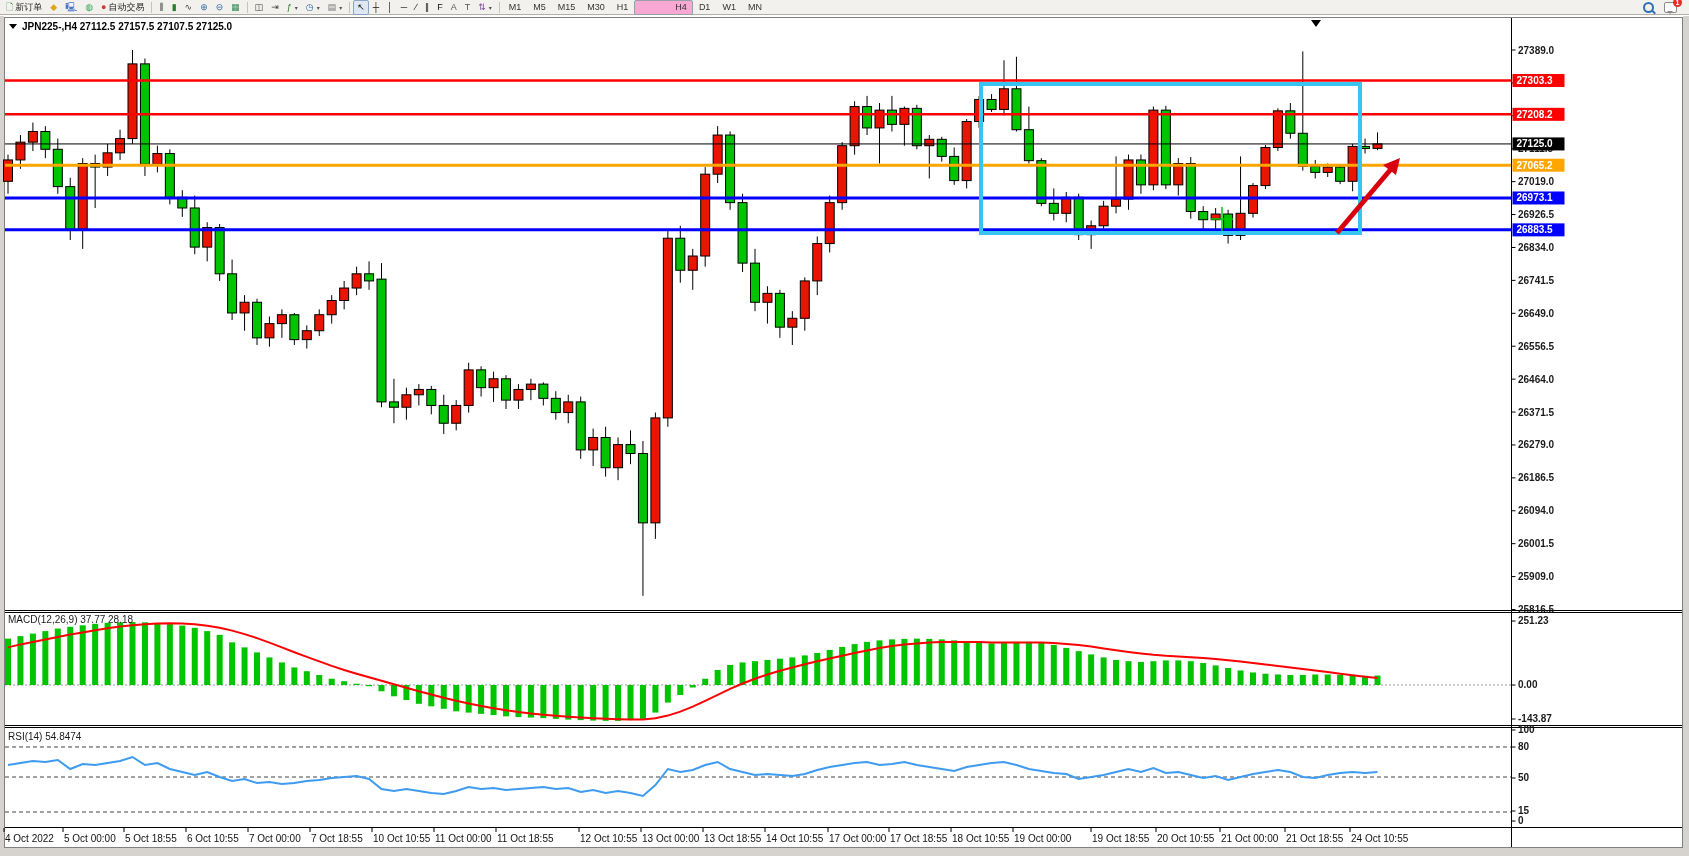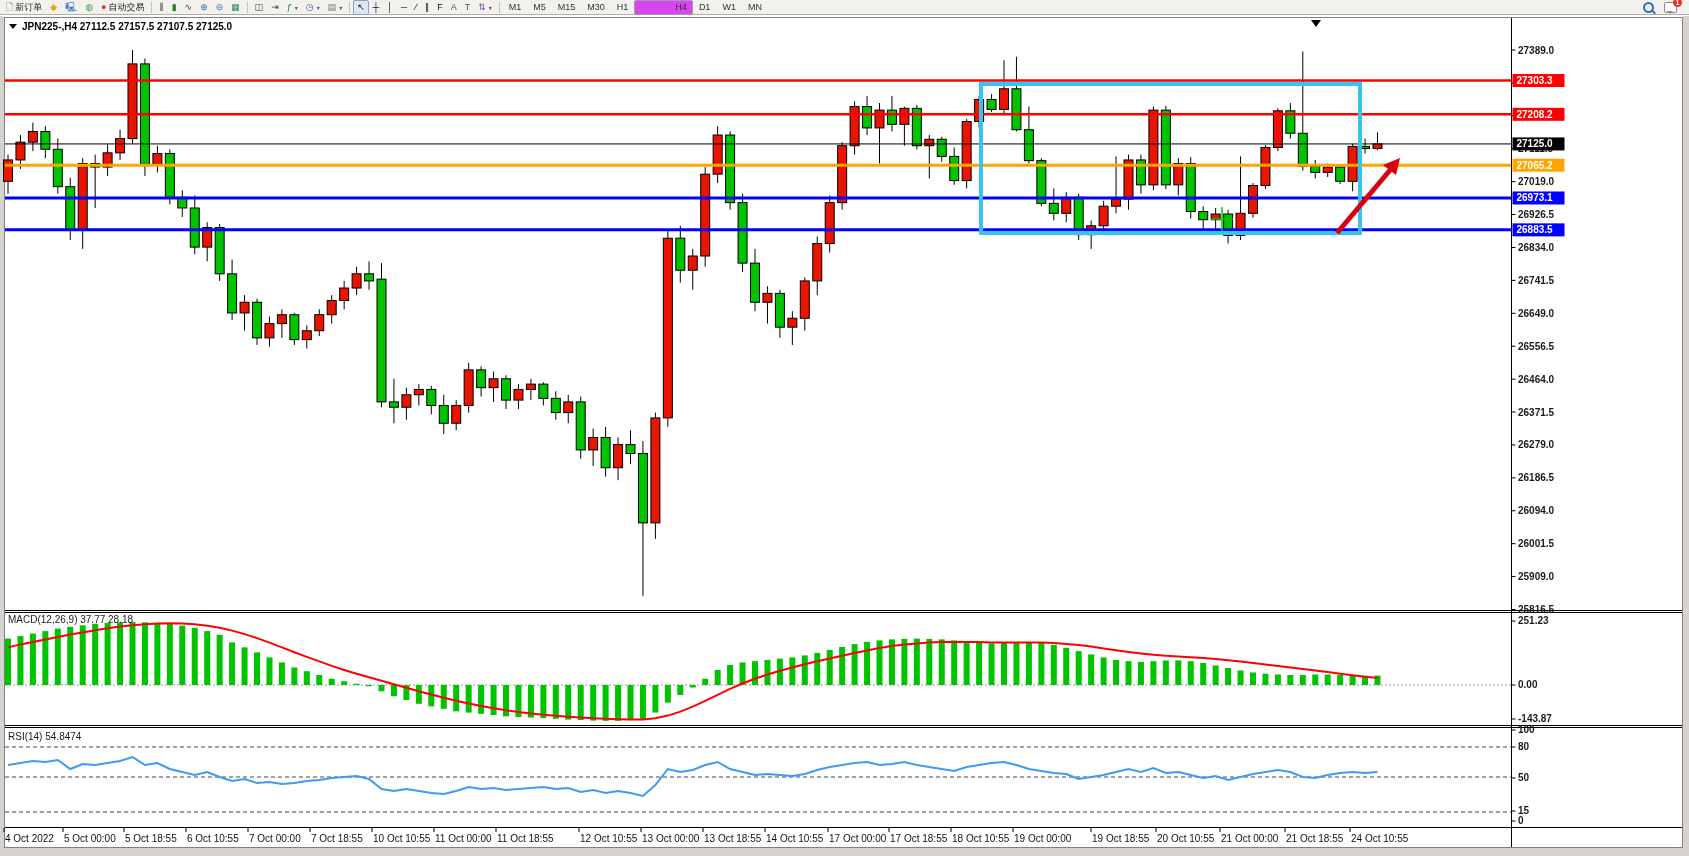--- a/index.html
+++ b/index.html
@@ -8,21 +8,21 @@
   #toolbar{position:absolute;top:0;left:0;width:1689px;height:15px;z-index:5;
        background:#f2f1ee;border-bottom:1px solid #b3b0a8;display:flex;align-items:center;
        font-size:9px;color:#222;padding:0 2px;box-sizing:border-box;}
   .tbtn{height:13px;display:inline-flex;align-items:center;gap:2px;padding:0 3px;
        border:1px solid transparent;border-radius:2px;cursor:default;white-space:nowrap;}
   .tbtn.active{background:#dfe7f2;border-color:#88a4c6;}
   .tbtn .ic{font-size:9px;line-height:13px;}
   .tbtn .dd{font-size:6px;color:#555;margin-left:1px;}
   .sep{width:1px;height:11px;background:#c6c3ba;margin:0 3px;flex:0 0 1px;}
   .tf{padding:0 5px;height:13px;line-height:13px;color:#333;border:1px solid transparent;}
-  .tf.active{background:#d946ef;border-color:#9aa0a8;border-radius:2px;padding-left:40px;}
+  .tf.active{background:#f9a8d4;border-color:#9aa0a8;border-radius:2px;padding-left:40px;}
   #tb-right{margin-left:auto;display:flex;align-items:center;gap:10px;padding-right:10px;}
   .icon-search{width:7px;height:7px;border:2px solid #2f6fb4;border-radius:50%;position:relative;display:inline-block;}
   .icon-search:after{content:"";position:absolute;width:5px;height:2px;background:#2f6fb4;
        transform:rotate(45deg);right:-4px;bottom:-2px;}
   .icon-chat{width:11px;height:9px;border:1px solid #8a8a8a;border-radius:2px;background:#fdfdfd;position:relative;display:inline-block;}
   .icon-chat:after{content:"";position:absolute;left:2px;bottom:-5px;border:3px solid transparent;border-top-color:#8a8a8a;}
   .badge{position:absolute;top:-5px;right:-6px;background:#e33022;color:#fff;border-radius:50%;
        width:9px;height:9px;font-size:7px;line-height:9px;text-align:center;font-weight:700;}
   #chart-svg{position:absolute;top:0;left:0;z-index:1;}
   text{font-family:"Liberation Sans",sans-serif;}

